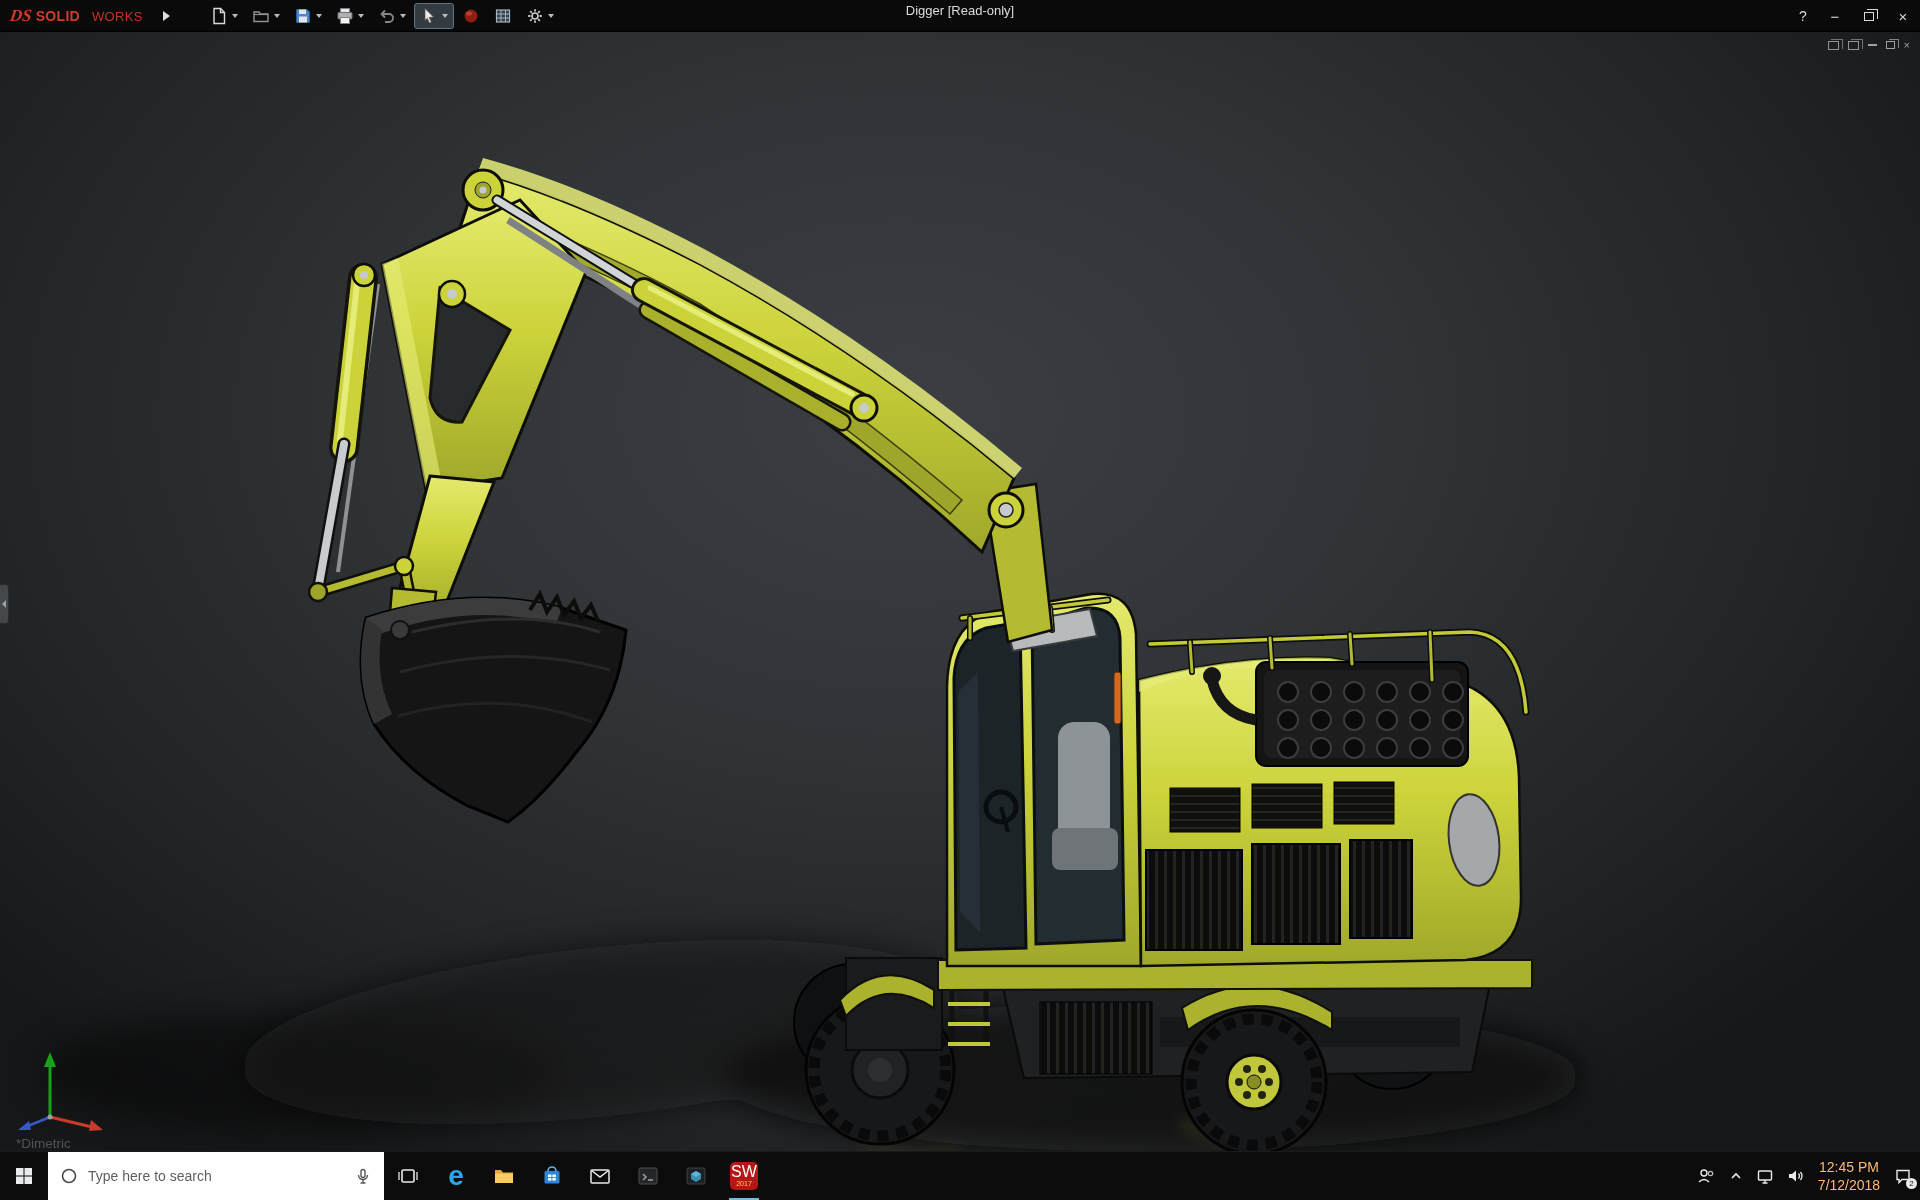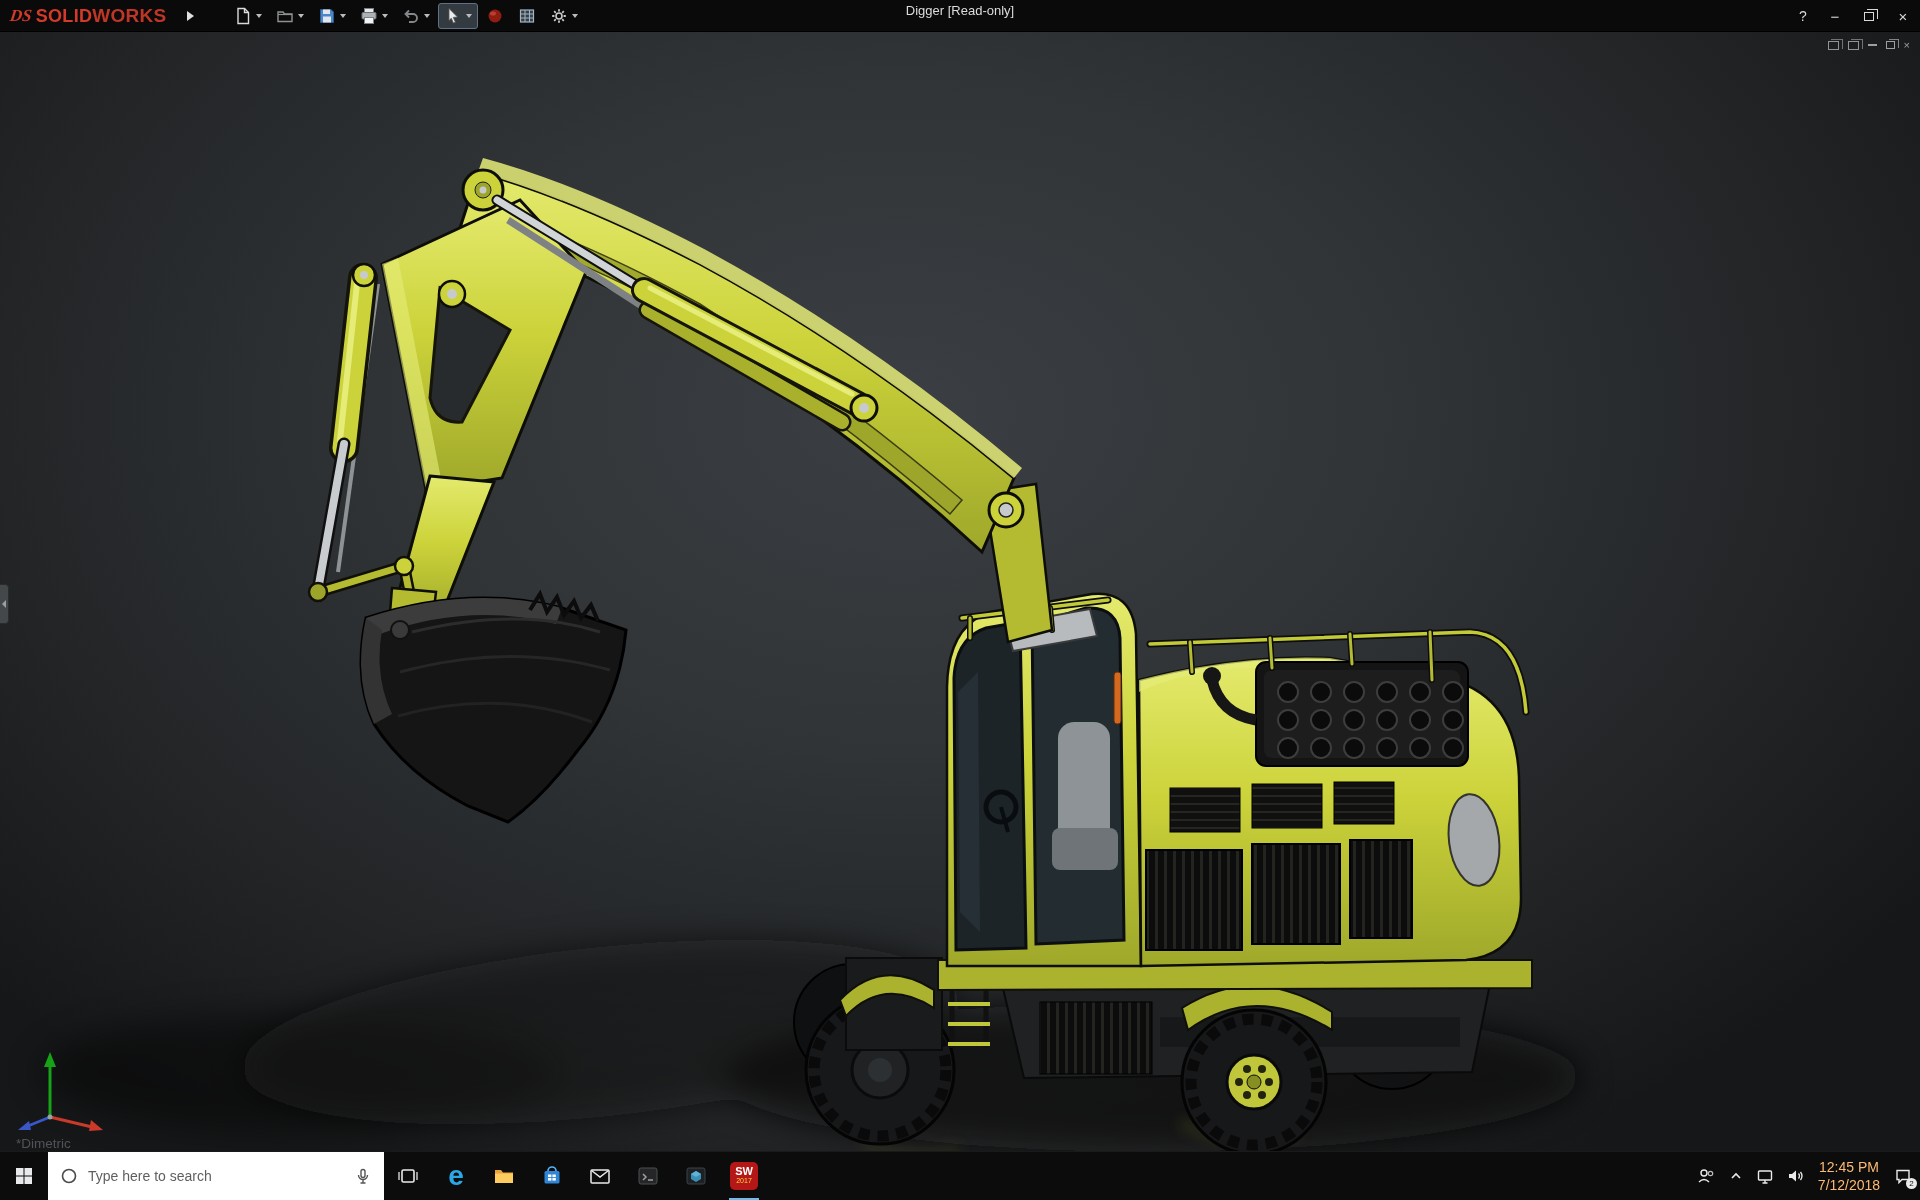--- a/index.html
+++ b/index.html
@@ -4,22 +4,22 @@
 <style>
   html,body{margin:0;padding:0;background:#000;width:1920px;height:1200px;overflow:hidden;
     font-family:"Liberation Sans", sans-serif; -webkit-font-smoothing:antialiased;}
   *{box-sizing:border-box;}
 
   
   .titlebar{position:absolute;top:0;left:0;width:1920px;height:32px;background:#0a0a0a;
     display:flex;align-items:center;border-bottom:1px solid #000;z-index:30;}
   .brand{display:flex;align-items:center;gap:4px;padding:0 10px;height:100%;}
   .brand-ds{color:#d33a2a;font-style:italic;font-weight:bold;font-size:17px;transform:skewX(-8deg);font-family:"Liberation Serif",serif;}
-  .brand-solid{color:#d33a2a;font-weight:bold;font-size:18px;letter-spacing:.3px;}
-  .brand-works{color:#d33a2a;font-weight:bold;font-size:19px;opacity:.9;letter-spacing:.3px;}
+  .brand-solid{color:#d33a2a;font-weight:bold;font-size:14px;letter-spacing:.3px;}
+  .brand-works{color:#d33a2a;font-weight:normal;font-size:13px;opacity:.9;letter-spacing:.3px;margin-left:12px;}
   .menu-expand{width:0;height:0;border-top:5px solid transparent;border-bottom:5px solid transparent;
     border-left:7px solid #e0e0e0;margin-left:10px;cursor:pointer;}
   .toolbar{display:flex;align-items:center;gap:2px;margin-left:34px;}
   .tb-item{display:flex;align-items:center;height:26px;padding:0 5px;border-radius:3px;border:1px solid transparent;cursor:pointer;}
   .tb-item svg{width:18px;height:18px;display:block;}
   .tb-item.active{background:#333a40;border:1px solid #5d7285;}
   .caret{width:0;height:0;border-left:3.5px solid transparent;border-right:3.5px solid transparent;
     border-top:4px solid #b9bdbf;margin-left:4px;}
   .doc-title{position:absolute;left:50%;top:0;transform:translateX(-50%);height:20px;display:flex;align-items:center;
     color:#dcdcdc;font-size:13px;}
@@ -51,21 +51,21 @@
   
   .taskbar{position:absolute;bottom:0;left:0;width:1920px;height:49px;background:#0c0c0c;border-top:1px solid #1a1a1a;
     display:flex;align-items:stretch;z-index:40;}
   .tb-btn{width:48px;display:flex;align-items:center;justify-content:center;cursor:pointer;background:none;border:none;padding:0;position:relative;}
   .tb-btn svg{display:block;}
   .search{width:336px;background:#ffffff;display:flex;align-items:center;padding:0 12px;gap:8px;}
   .search input{flex:1;border:none;outline:none;font-size:14px;color:#333;font-family:"Liberation Sans",sans-serif;background:transparent;}
   .search input::placeholder{color:#5f5f5f;}
   .edge-e{color:#2ba7e8;font-size:28px;font-weight:bold;line-height:1;}
   .sw-tile{width:28px;height:28px;background:#b51616;border-radius:5px;display:flex;flex-direction:column;align-items:center;justify-content:center;}
-  .sw-tile .sw{color:#fff;font-weight:bold;font-size:11px;line-height:1;}
+  .sw-tile .sw{color:#fff;font-weight:normal;font-size:16px;line-height:1;}
   .sw-tile .yr{color:#ffd24a;font-size:7px;line-height:1.2;}
   .run-underline{position:absolute;bottom:0;left:9px;right:9px;height:2px;background:#76b9e6;}
   .spacer{flex:1;}
   .tray{display:flex;align-items:center;gap:12px;padding:0 8px 0 4px;}
   .tray-ico{display:flex;align-items:center;justify-content:center;cursor:pointer;position:relative;}
   .clock{color:#fdba74;font-size:14px;line-height:1.3;text-align:center;cursor:pointer;min-width:66px;}
   .badge{position:absolute;right:-5px;bottom:-4px;background:#e8eaec;color:#111;font-size:8px;width:11px;height:11px;
     border-radius:50%;display:flex;align-items:center;justify-content:center;}
 </style>
 </head>

